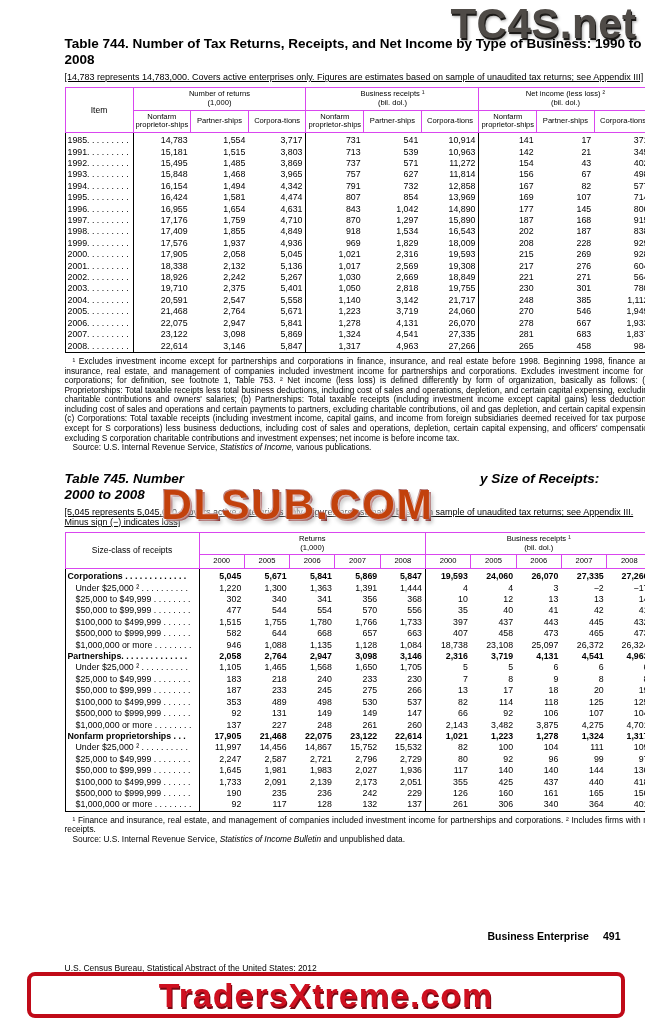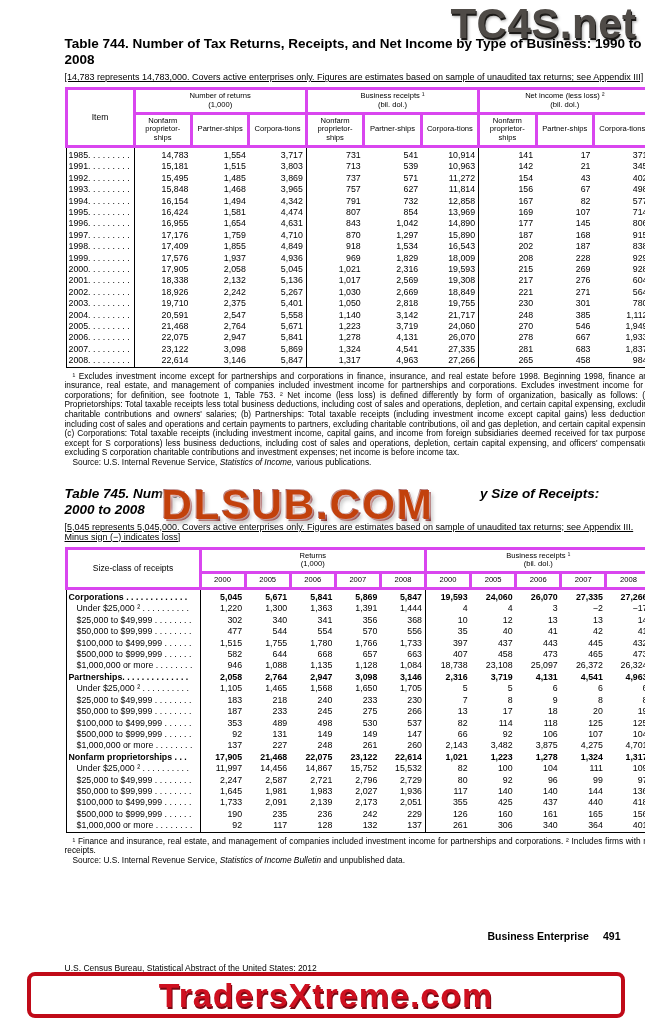--- a/index.html
+++ b/index.html
@@ -8,21 +8,21 @@
     position:relative; width:637px; height:1024px; background:#fff;
     font-family:"Liberation Sans", sans-serif; color:#000; overflow:hidden; margin:0 auto;
   }
   .content { position:absolute; left:57px; top:36px; width:588px; }
 
   .t-title { font-size:13.5px; line-height:16px; font-weight:bold; }
   .bracket { font-size:9px; line-height:10px; margin-top:4px;text-decoration:underline; }
 
   .dtable { border-collapse:collapse; width:100%; table-layout:fixed; margin-top:5px; border:1px solid #000; }
   .dtable th { font-weight:normal; font-size:7.6px; line-height:8.8px; text-align:center;
-               vertical-align:middle; padding:2px 1px; border:3px solid #d946ef; }
+               vertical-align:middle; padding:2px 1px; border:1px solid #d946ef; }
   .dtable th.item-h { font-size:8.5px; }
   .dtable td { font-size:8.8px; line-height:11.4px; padding:0 3px 0 2px; vertical-align:bottom; }
   .dtable td.num { text-align:right; }
   .dtable td.lbl { white-space:nowrap; overflow:hidden; border-right:1px solid #000; }
   .dtable tbody tr:first-child td { padding-top:2px; }
   .t744 tbody td:nth-child(5), .t744 tbody td:nth-child(8) { border-left:1px solid #000; }
   .t745 tbody td:nth-child(7) { border-left:1px solid #000; }
   .t745 td.ind { padding-left:10px; }
   .bold-row td { font-weight:bold; }
 

